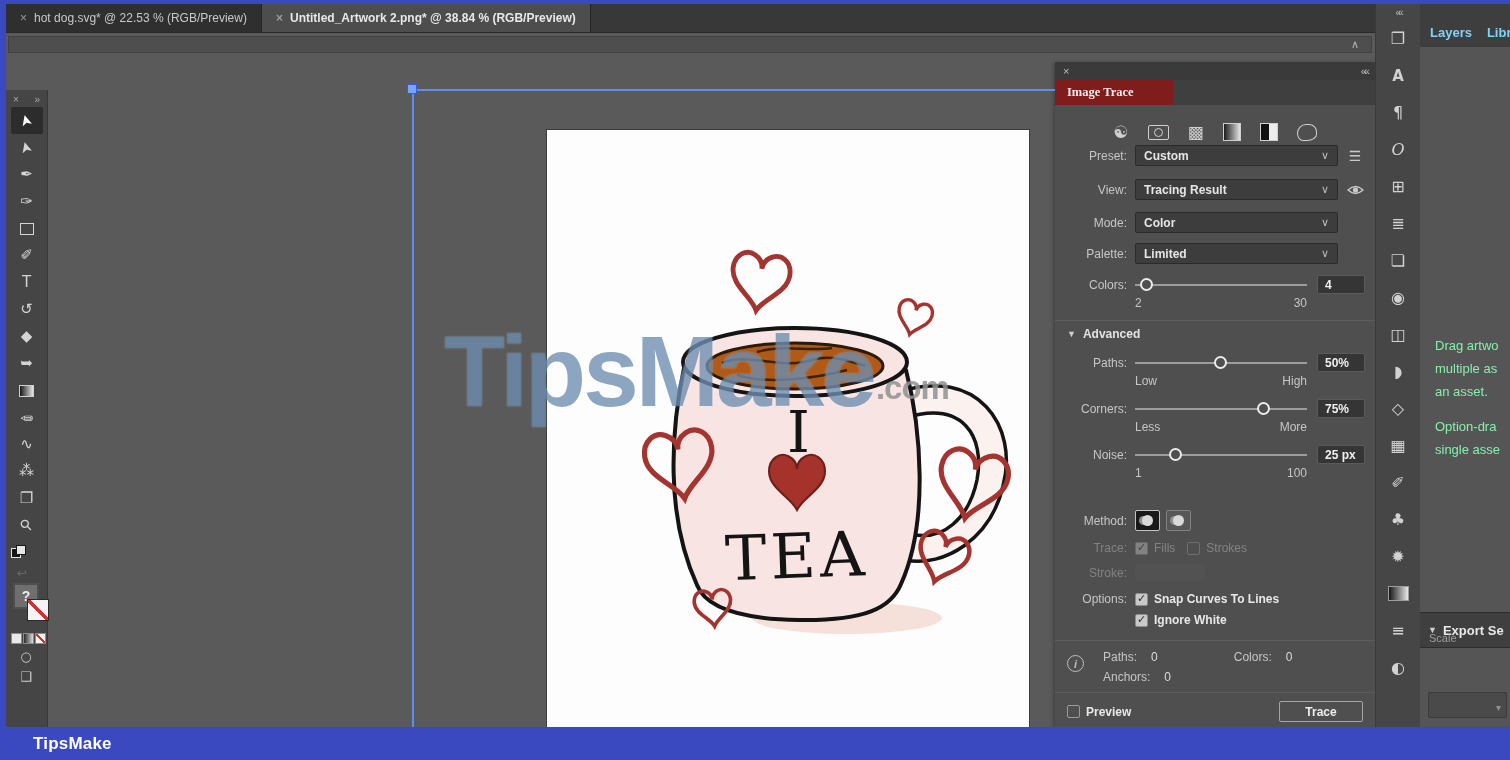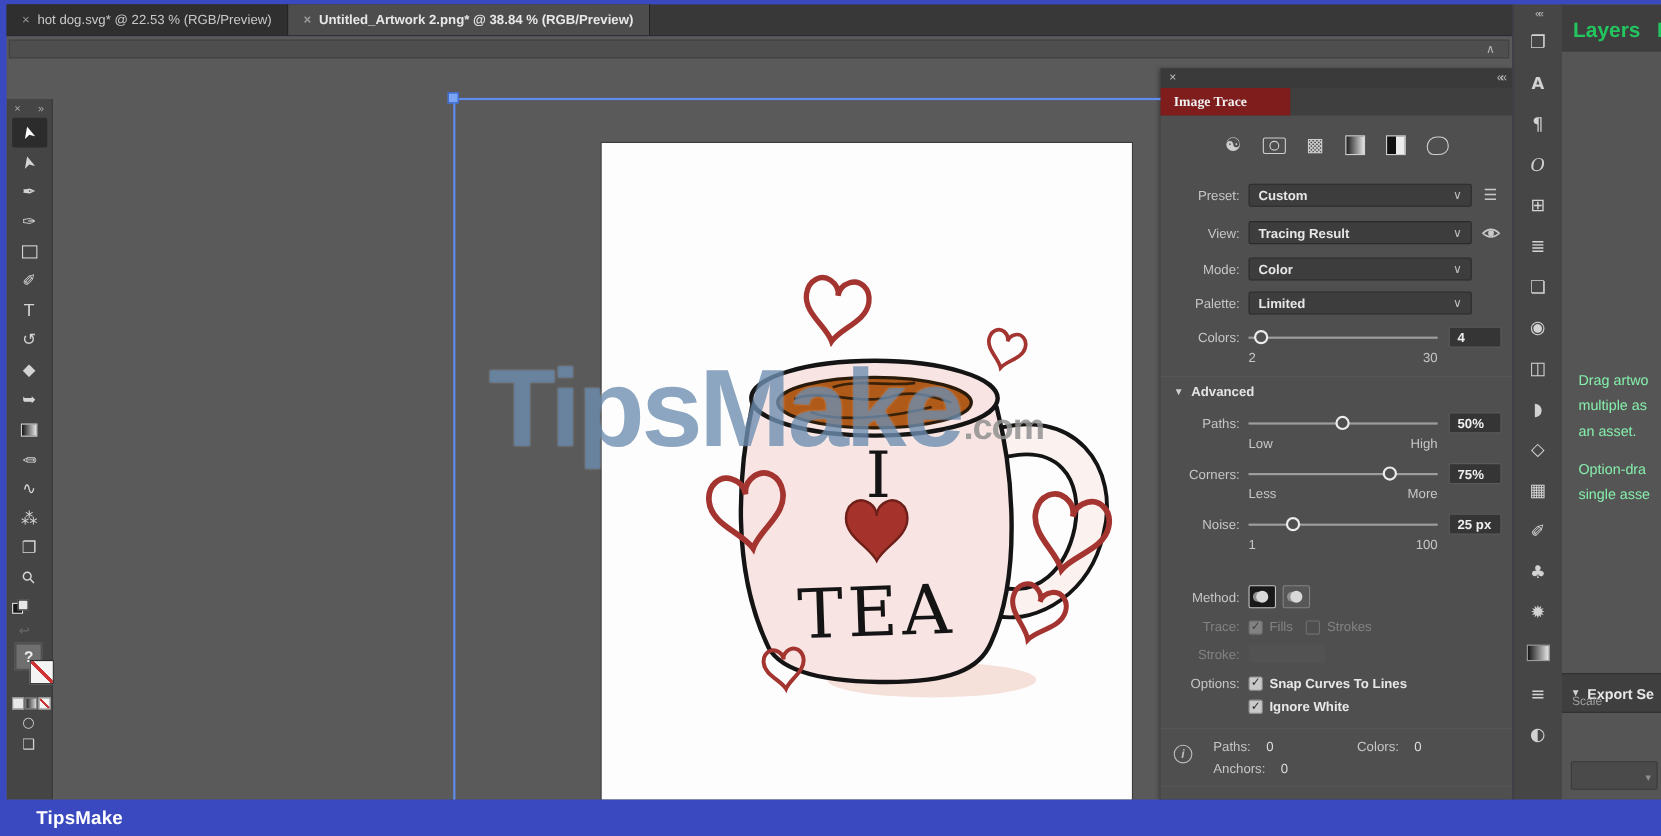--- a/index.html
+++ b/index.html
@@ -107,21 +107,21 @@
   #right-strip { position:absolute; left:1375px; top:4px; width:45px; height:723px; background:#464646; border-left:1px solid #3a3a3a; }
   #right-strip .rs-collapse { height:16px; display:flex; align-items:center; justify-content:center; color:#b5b5b5; font-size:10px; }
   .strip-icon { height:37px; display:flex; align-items:center; justify-content:center; color:#d2d2d2; font-size:16px; font-family:"DejaVu Sans",sans-serif; }
   .strip-icon.ital { font-style:italic; font-family:"DejaVu Serif",serif; }
   .strip-icon.smallcap { font-size:15px; font-weight:bold; }
   .strip-icon.grad-swatch::before { content:""; width:19px; height:13px; border:1px solid #9d9d9d; background:linear-gradient(to right,#171717,#e8e8e8); }
 
   
   #right-panel { position:absolute; left:1420px; top:4px; width:90px; height:723px; background:#555555; overflow:hidden; }
   .rp-header { height:43px; background:#3e3e3e; display:flex; align-items:flex-end; gap:15px; padding:0 0 7px 10px; }
-  .rp-tab { color:#22c55e; font-weight:bold; font-size:19px; white-space:nowrap; }
+  .rp-tab { color:#7dd3fc; font-weight:bold; font-size:13px; white-space:nowrap; }
   .rp-hint { position:absolute; left:15px; top:330px; font-size:13px; line-height:23px; color:#86efac; white-space:nowrap; }
   .rp-hint .gap { height:12px; }
   .rp-export { position:absolute; left:0; right:0; top:608px; height:36px; background:#3f3f3f; border-top:1px solid #2e2e2e; border-bottom:1px solid #2e2e2e; display:flex; align-items:center; gap:6px; padding-left:8px; color:#e8e8e8; font-weight:bold; font-size:13px; white-space:nowrap; }
   .rp-scale { position:absolute; left:9px; top:628px; color:#9f9f9f; font-size:11px; }
   .rp-scale-dd { position:absolute; left:8px; right:3px; top:688px; height:26px; background:#4a4a4a; border:1px solid #3a3a3a; border-radius:2px; }
   .rp-scale-dd .dd-chev { position:absolute; right:5px; bottom:4px; color:#8f8f8f; font-size:10px; }
 
   
   #bottom-bar { position:absolute; left:0; top:727px; width:1510px; height:33px; background:#3b49c0; display:flex; align-items:center; }
   #bottom-bar .brand { color:#ffffff; font-weight:bold; font-size:17px; margin-left:33px; letter-spacing:.2px; }
@@ -293,21 +293,21 @@
           <span class="pi-grad"></span>
         </span>
       <span class="pi">
           <span class="pi-bw"></span>
         </span>
       <span class="pi">
           <span class="pi-outline"></span>
         </span>
     </div>
 
-    <div class="tr-row" style="margin-top:22px">
+    <div class="tr-row" style="">
       <span class="tr-label">Preset:</span>
       <div class="dd">
         <span>Custom</span>
         <span class="dd-chev">∨</span>
       </div>
       <span class="row-icon glyphfont">☰</span>
     </div>
 
     <div class="tr-row" style="margin-top:13px">
       <span class="tr-label">View:</span>
@@ -458,20 +458,25 @@
         <span class="v">0</span>
       </div>
       <div class="info-line">
         <span class="k">Anchors:</span>
         <span class="v">0</span>
       </div>
     </div>
 
     <div class="tp-div" style="margin-top:5px"></div>
 
+    <div class="tp-bottom">
+      <span class="cb empty"></span>
+      <span class="preview-lab">Preview</span>
+      <span class="trace-btn">Trace</span>
+    </div>
   </div>
 
 </div>
 
 <div id="right-strip">
   <div class="rs-collapse" style="letter-spacing:-3px">««</div>
   <div>
 
       <div class="strip-icon">
         <span>❐</span>

